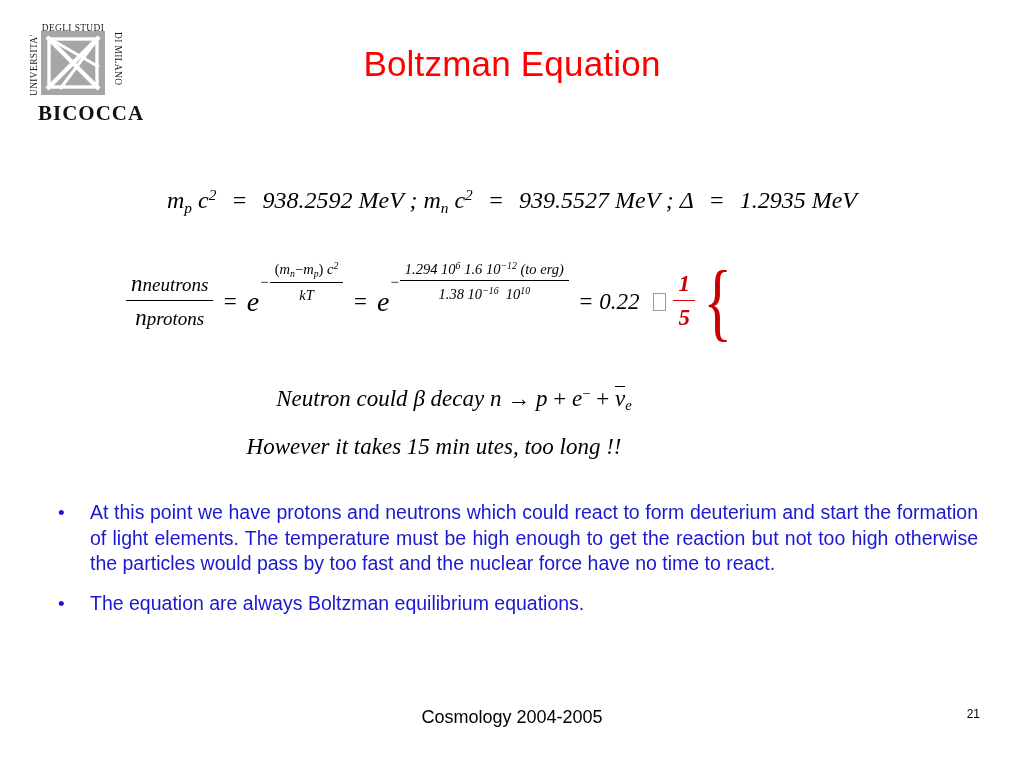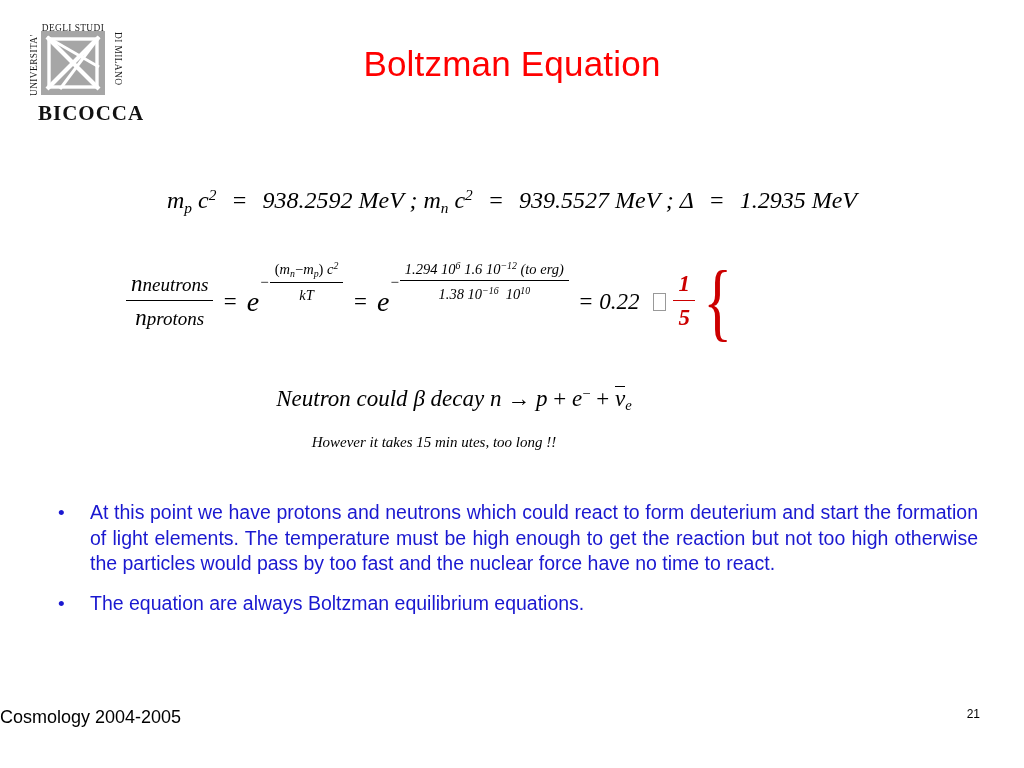--- a/index.html
+++ b/index.html
@@ -184,21 +184,21 @@
     text-align: center;
     font-size: 23px;
     white-space: nowrap;
   }
   #eq-however {
     position: absolute;
     left: 0;
     top: 434px;
     width: 868px;
     text-align: center;
-    font-size: 15px;
+    font-size: 23px;
     white-space: nowrap;
   }
   .overbar {
     display: inline-block;
     border-top: 1.5px solid #000;
     padding-top: 0px;
     line-height: 1.0;
   }
 
   
@@ -229,21 +229,21 @@
     text-justify: inter-word;
   }
   .bullet-text.no-justify { text-align: left; }
 
   
   .footer-center {
     position: absolute;
     left: 0;
     top: 707px;
     width: 1024px;
-    text-align: left;
+    text-align: center;
     font-size: 18px;
     color: #000000;
   }
   .footer-page {
     position: absolute;
     right: 44px;
     top: 707px;
     font-size: 12px;
     color: #000000;
   }

